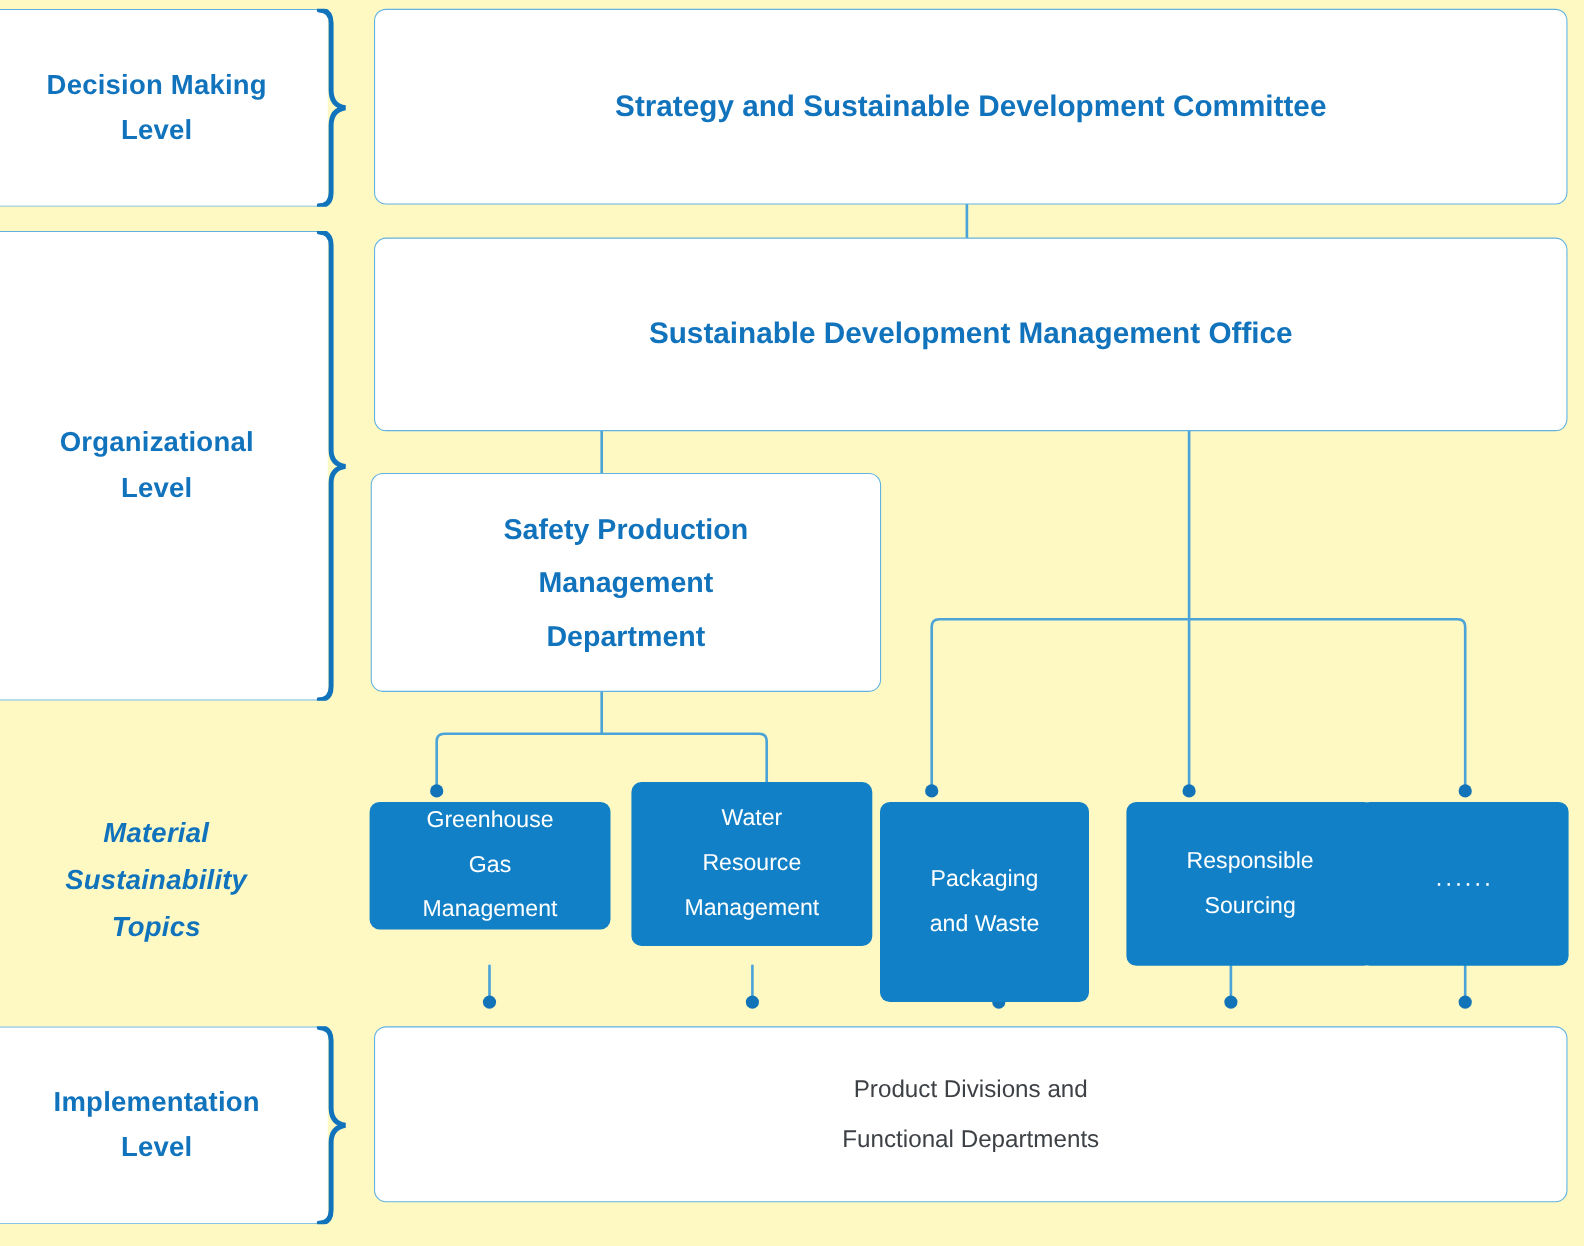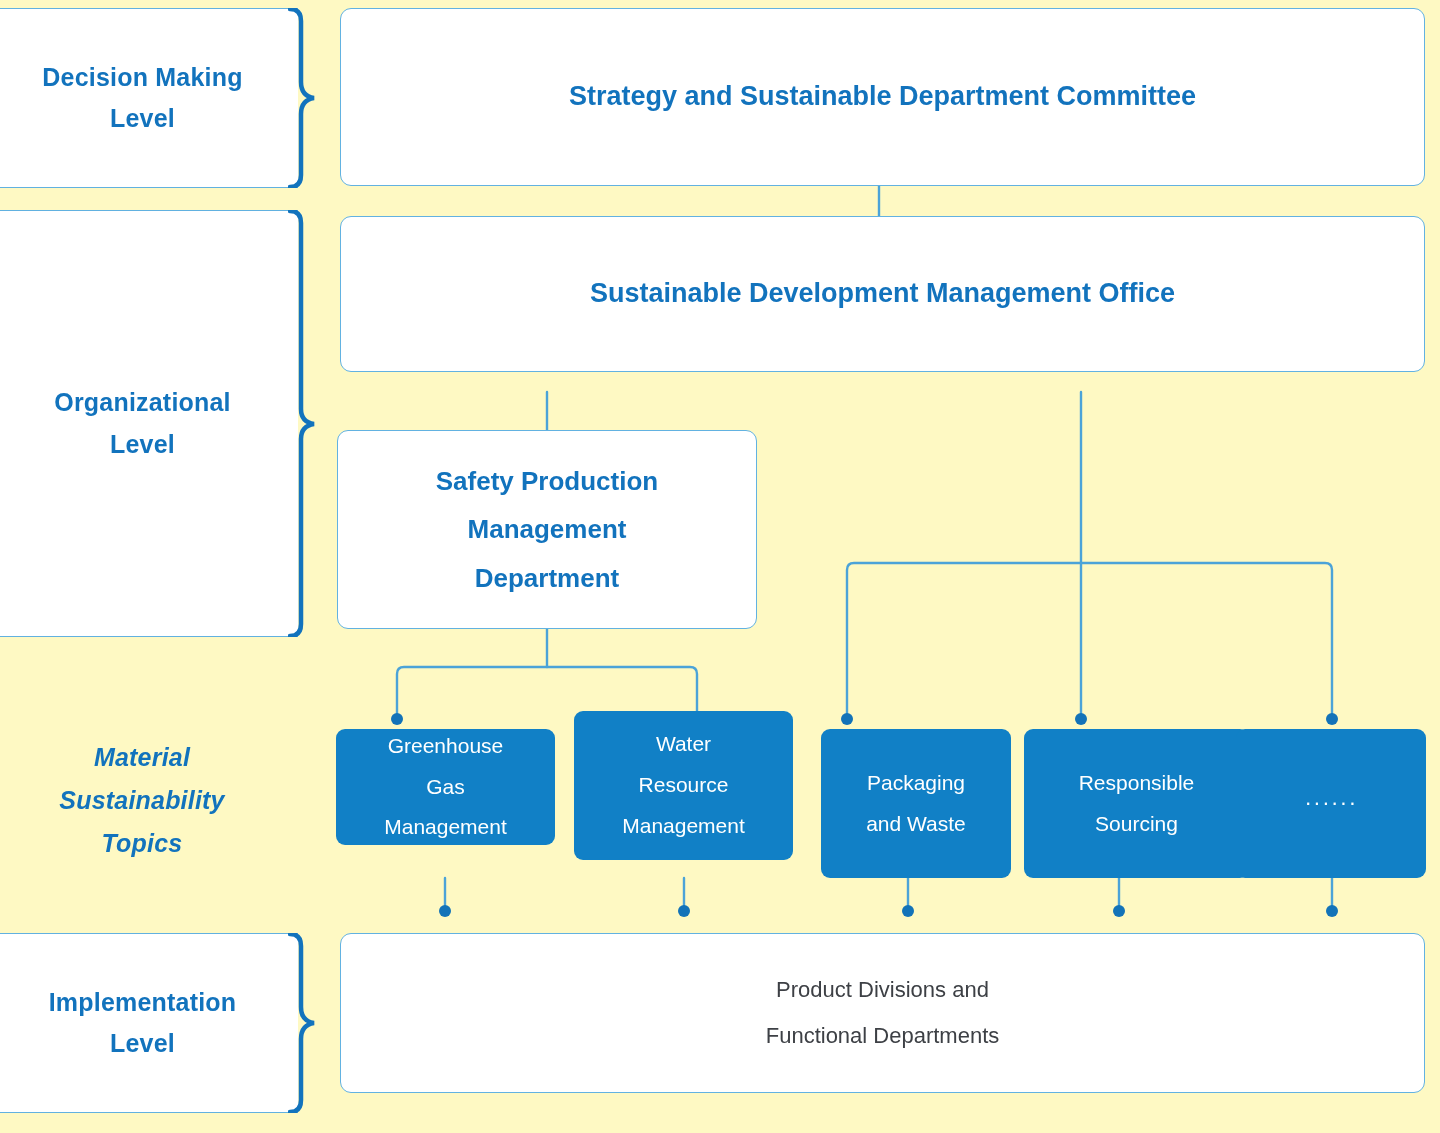--- a/index.html
+++ b/index.html
@@ -175,40 +175,40 @@
   </div>
 
   <div class="level-plate" style="left:-14px; top:933px; width:312px; height:180px;">
     <span class="level-plate-label">Implementation<br>Level</span>
   </div>
   <svg class="brace" style="left:288px; top:933px;" width="34" height="180" viewBox="0 0 34 180">
     <path d="M2,1 Q13,1 13,13 L13,74 Q13,88 26,90 Q13,92 13,106 L13,167 Q13,179 2,179" fill="none" stroke="#1273bd" stroke-width="4.5" stroke-linecap="round"></path>
   </svg>
 
   <div class="node-white" style="left:340px; top:8px; width:1085px; height:178px;">
-    <span class="node-label">Strategy and Sustainable Department Committee</span>
-  </div>
-
-  <div class="node-white" style="left:340px; top:216px; width:1085px; height:156px;justify-content:center;">
+    <span class="node-label">Strategy and Sustainable Development Committee</span>
+  </div>
+
+  <div class="node-white" style="left:340px; top:216px; width:1085px; height:176px;justify-content:center;">
     <span class="node-label">Sustainable Development Management Office</span>
   </div>
 
-  <div class="node-white multiline" style="left:337px; top:430px; width:420px; height:199px;">
+  <div class="node-white multiline" style="left:337px; top:430px; width:464px; height:199px;">
     <span class="node-label">Safety Production<br>Management<br>Department</span>
   </div>
 
   <div class="topic-tile" style="left:336px; top:729px; width:219px; height:116px;">
     <span class="topic-label">Greenhouse<br>Gas<br>Management</span>
   </div>
 
   <div class="topic-tile" style="left:574px; top:711px; width:219px; height:149px;">
     <span class="topic-label">Water<br>Resource<br>Management</span>
   </div>
 
-  <div class="topic-tile" style="left:821px; top:729px; width:190px; height:149px;">
+  <div class="topic-tile" style="left:800px; top:729px; width:190px; height:182px;">
     <span class="topic-label">Packaging<br>and Waste</span>
   </div>
 
   <div class="topic-tile" style="left:1024px; top:729px; width:225px; height:149px;">
     <span class="topic-label">Responsible<br>Sourcing</span>
   </div>
 
   <div class="topic-tile ellipsis" style="left:1236px; top:729px; width:190px; height:149px;">
     <span class="topic-label">······</span>
   </div>

